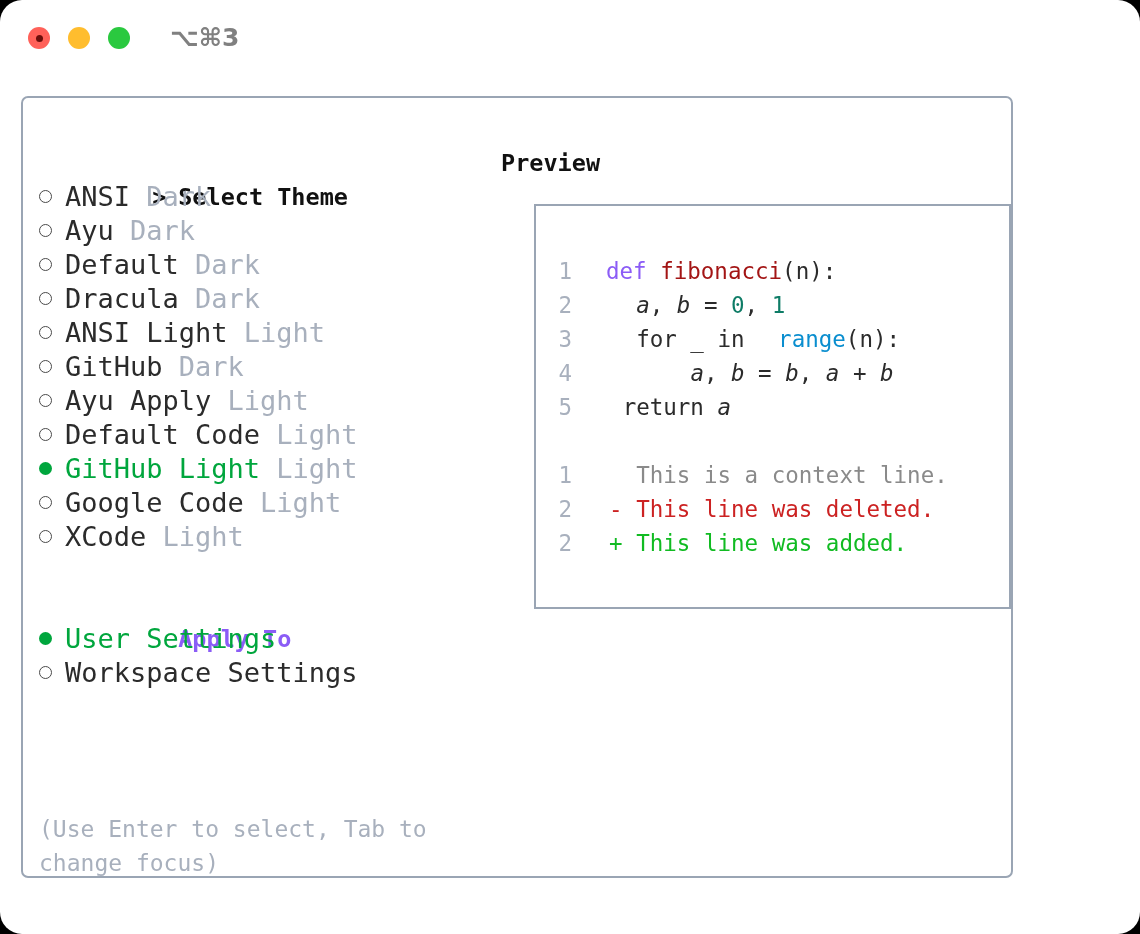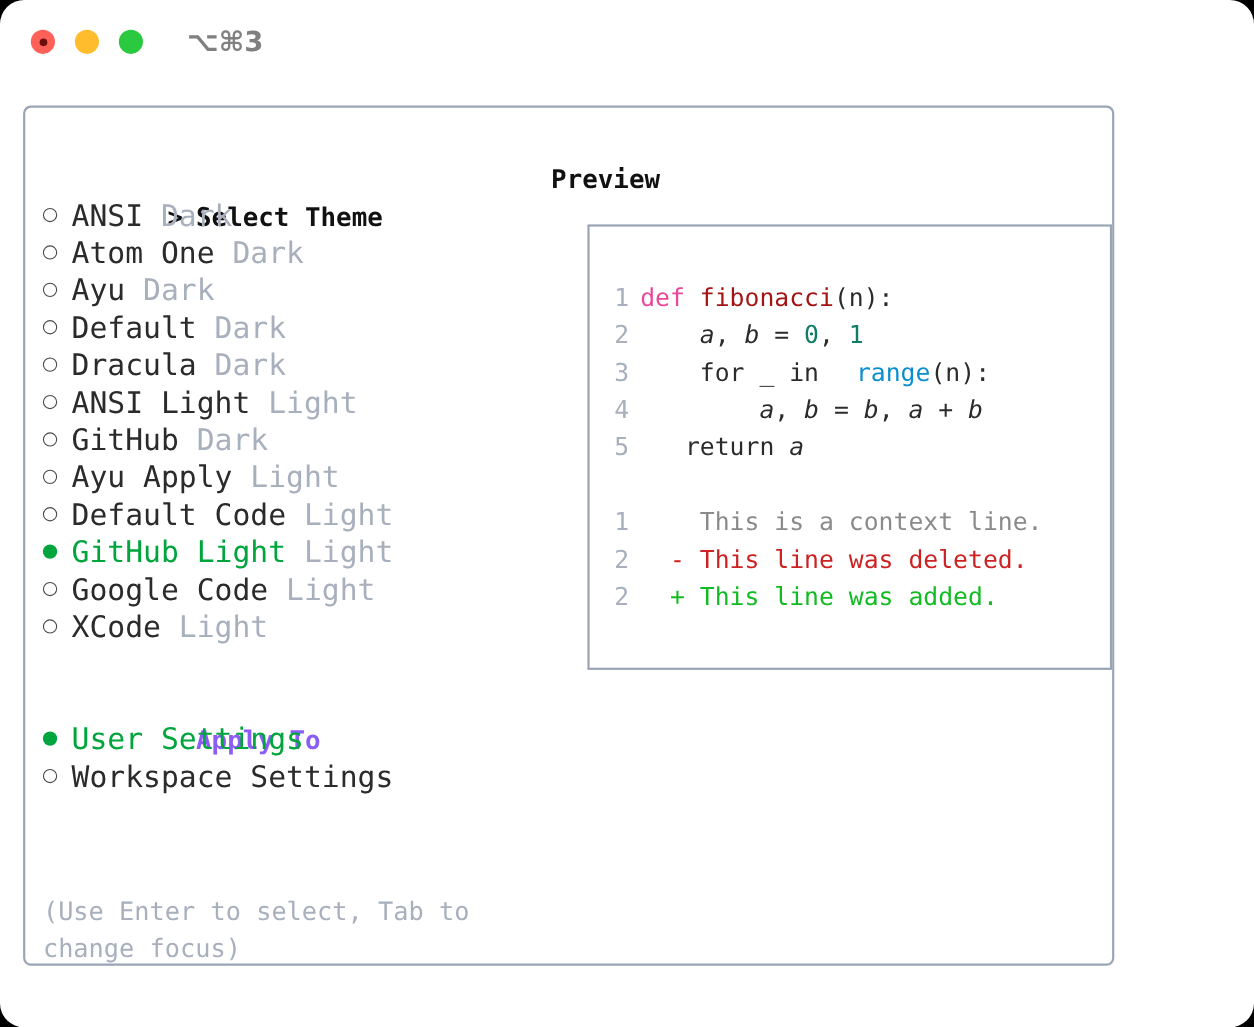--- a/index.html
+++ b/index.html
@@ -167,21 +167,21 @@
     line-height: 34px;
   }
   .cline { white-space: pre; height: 34px; }
   .ln {
     display: inline-block;
     width: 22px;
     text-align: right;
     color: #a8b0bd;
     margin-right: 10px;
   }
-  .kw   { color: #ec4899; }
+  .kw   { color: #8b5cf6; margin-left: 24px; }
   .fn   { color: #a31515; }
   .num  { color: #0e7c66; }
   .call { color: #0a8ecf; margin-left: 20px; }
   .var  { color: #2b2b2b; font-style: italic; }
   .plain{ color: #2b2b2b; }
   .ctx  { color: #8a8a8a; }
   .del  { color: #cc2222; }
   .add  { color: #11bb22; }
   .spacer { height: 34px; }
 </style>
@@ -202,21 +202,20 @@
   <div class="panel">
 
     <div class="left-col">
 
       <div class="row section-head">
         <span class="caret">&gt;</span><span>Select Theme</span>
       </div>
 
       <div id="theme-items">
           <div class="row"><span class="bullet"><span class="marker off"></span></span><span class="theme-name">ANSI</span><span class="theme-kind"> Dark</span></div>
-          <div class="row"><span class="bullet"><span class="marker off"></span></span><span class="theme-name">Atom One</span><span class="theme-kind"> Dark</span></div>
           <div class="row"><span class="bullet"><span class="marker off"></span></span><span class="theme-name">Ayu</span><span class="theme-kind"> Dark</span></div>
           <div class="row"><span class="bullet"><span class="marker off"></span></span><span class="theme-name">Default</span><span class="theme-kind"> Dark</span></div>
           <div class="row"><span class="bullet"><span class="marker off"></span></span><span class="theme-name">Dracula</span><span class="theme-kind"> Dark</span></div>
           <div class="row"><span class="bullet"><span class="marker off"></span></span><span class="theme-name">ANSI Light</span><span class="theme-kind"> Light</span></div>
           <div class="row"><span class="bullet"><span class="marker off"></span></span><span class="theme-name">GitHub</span><span class="theme-kind"> Dark</span></div>
           <div class="row"><span class="bullet"><span class="marker off"></span></span><span class="theme-name">Ayu Apply</span><span class="theme-kind"> Light</span></div>
           <div class="row"><span class="bullet"><span class="marker off"></span></span><span class="theme-name">Default Code</span><span class="theme-kind"> Light</span></div>
           <div class="row"><span class="bullet"><span class="marker on"></span></span><span class="theme-name sel">GitHub Light</span><span class="theme-kind"> Light</span></div>
           <div class="row"><span class="bullet"><span class="marker off"></span></span><span class="theme-name">Google Code</span><span class="theme-kind"> Light</span></div>
           <div class="row"><span class="bullet"><span class="marker off"></span></span><span class="theme-name">XCode</span><span class="theme-kind"> Light</span></div>

